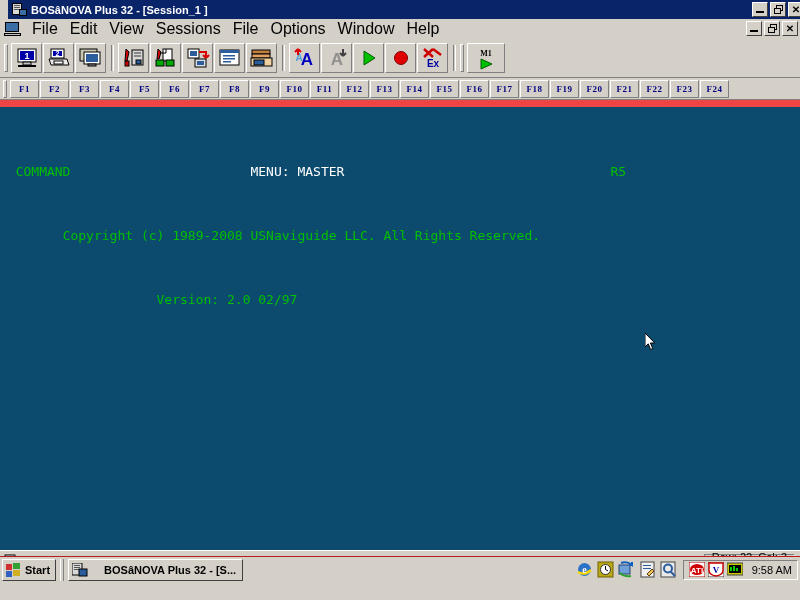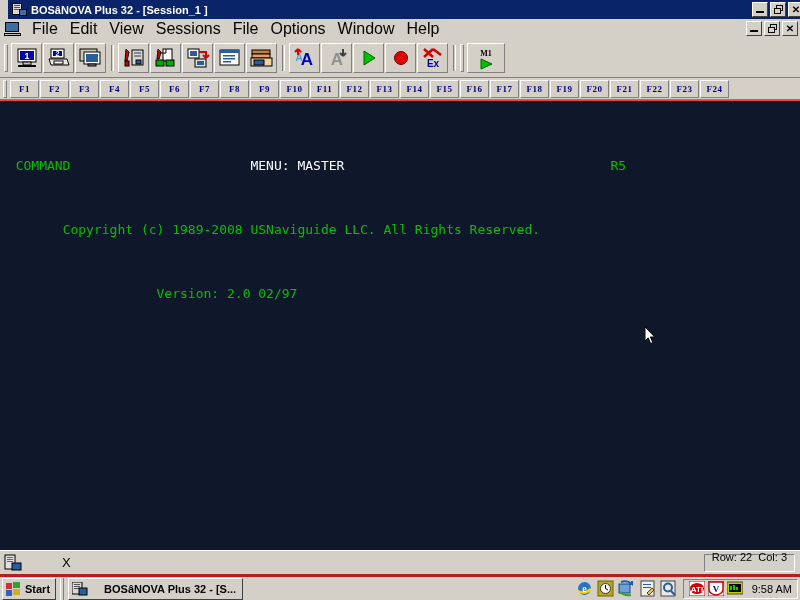--- a/index.html
+++ b/index.html
@@ -133,22 +133,22 @@
     font-size: 9px; font-weight: bold; color: #000080;
     font-family: "Liberation Serif", serif;
     display: flex; align-items: center; justify-content: center;
     margin-right: 1px; letter-spacing: 0.5px; text-align: right;
   }
 
   
   .terminal {
     position: absolute; left: 0; top: 100px;
     width: 800px; height: 450px;
-    background: #0f172a;
-    border-top: 1px solid #ef4444;
+    background: #0c4a6e;
+    border-top: 7px solid #ef4444;
     overflow: hidden;
   }
   .term-inner {
     position: relative;
     font-family: "DejaVu Sans Mono", "Liberation Mono", monospace;
     font-size: 13px;
     line-height: 16px;
     color: #00c000;
     letter-spacing: 0px;
     padding: 9px 0 0 0;
@@ -181,24 +181,24 @@
   .sb-rowcol {
     height: 18px; margin-right: 5px; padding: 1px 7px 12px 7px;
     border-top: 1px solid #808080; border-left: 1px solid #808080;
     border-right: 1px solid #fff; border-bottom: 1px solid #fff;
     font-size: 11px; color: #000; display: flex; align-items: center;
     font-family: "Liberation Sans", sans-serif; white-space: pre;
   }
 
   
   .taskbar {
-    position: absolute; left: 0; top: 574px;
+    position: absolute; left: 0; top: 556px;
     width: 800px; height: 26px;
     background: #d4d0c8;
-    border-top: 3px solid #b91c1c;
+    border-top: 1px solid #b91c1c;
     display: flex; align-items: center;
   }
   .startbtn {
     margin-left: 2px; height: 22px; padding: 0 5px 0 2px;
     background: #d4d0c8;
     border-top: 1px solid #fff; border-left: 1px solid #fff;
     border-right: 1px solid #404040; border-bottom: 1px solid #404040;
     display: flex; align-items: center; gap: 3px;
     font-size: 11px; font-weight: bold; color: #000;
     font-family: "Liberation Sans", sans-serif;

